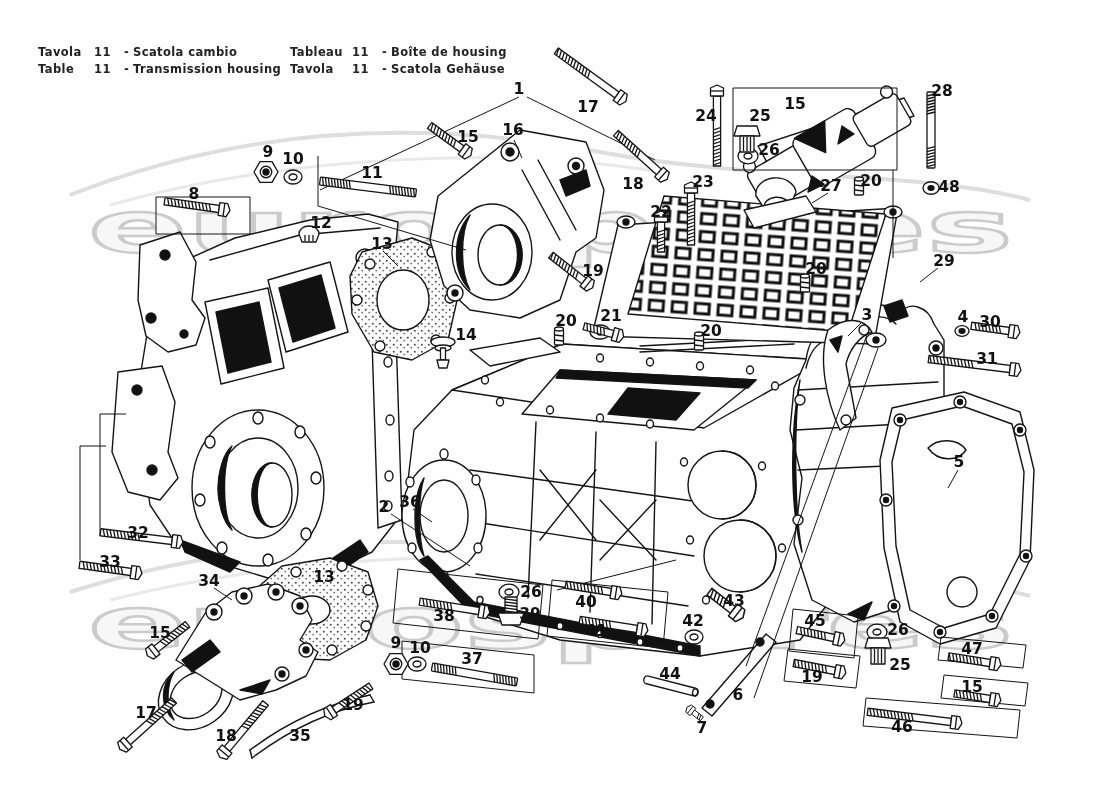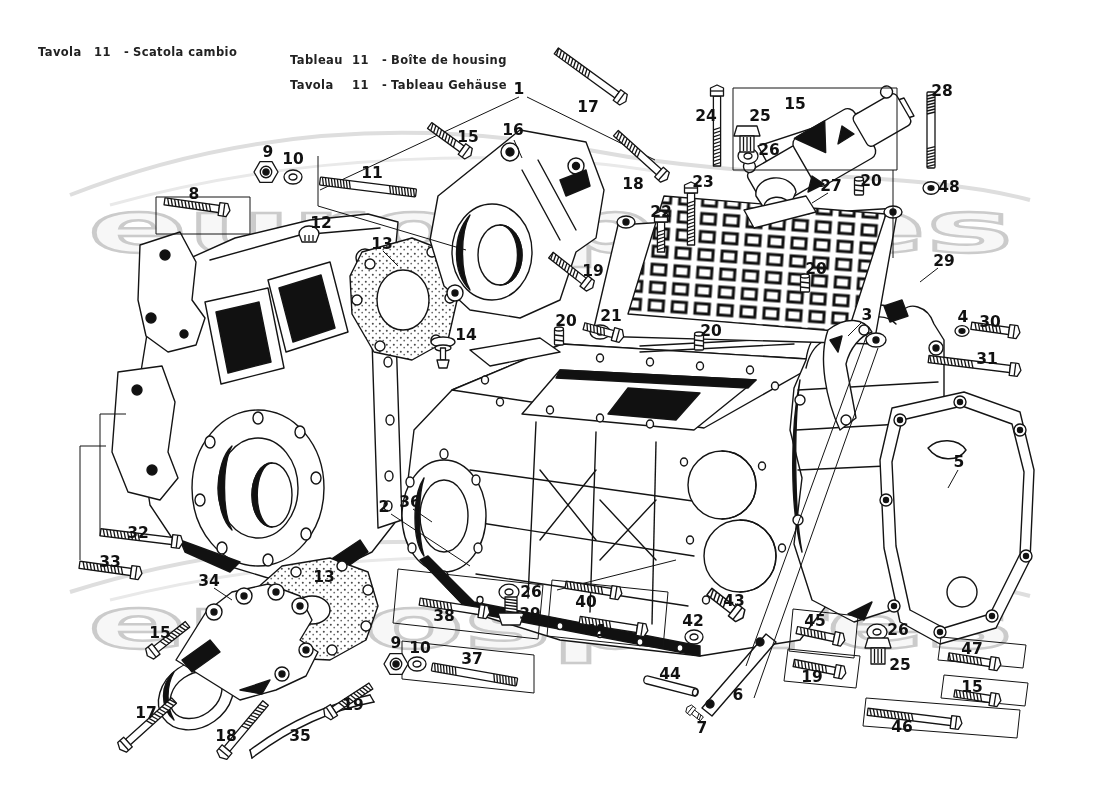--- a/index.html
+++ b/index.html
@@ -5,37 +5,38 @@
   html,body{margin:0;padding:0;background:#fff;}
   #page{position:relative;width:1100px;height:800px;background:#fff;overflow:hidden;
         font-family:"DejaVu Sans","Liberation Sans",sans-serif;}
   .hdr{position:absolute;top:44px;font-size:11.5px;font-weight:bold;color:#222;
        letter-spacing:.4px;line-height:17px;white-space:nowrap;}
   .hdr .rw{display:block;}
   .hdr .nm{display:inline-block;}
   .hdr .nu{display:inline-block;width:26px;text-align:left;}
   .hdr .sp{display:inline-block;width:13px;text-align:center;}
   #hdr-left{left:38px;}  #hdr-left .nm{width:56px;}
-  #hdr-right{left:290px;} #hdr-right .nm{width:62px;margin-top:8px;}
+  #hdr-right{left:290px;} #hdr-right .nm{width:62px;}
   svg text.callout{font-family:"DejaVu Sans","Liberation Sans",sans-serif;
        font-size:15.5px;font-weight:bold;fill:#111;}
   svg text.wm{font-family:"DejaVu Sans","Liberation Sans",sans-serif;
        font-weight:bold;font-size:72px;fill:#f7f7f7;stroke:#cbcbcb;stroke-width:2.4px;}
 </style>
 </head>
 <body>
 
 <div id="page">
 
   <div id="hdr-left" class="hdr">
     <span class="rw"><span class="nm">Tavola</span><span class="nu">11</span><span class="sp">-</span><span>Scatola cambio</span></span>
+    <span class="rw"><span class="nm">Table</span><span class="nu">11</span><span class="sp">-</span><span>Transmission housing</span></span>
   </div>
   <div id="hdr-right" class="hdr">
     <span class="rw"><span class="nm">Tableau</span><span class="nu">11</span><span class="sp">-</span><span>Boîte de housing</span></span>
-    <span class="rw"><span class="nm">Tavola</span><span class="nu">11</span><span class="sp">-</span><span>Tableau Gehäuse</span></span>
+    <span class="rw"><span class="nm">Tavola</span><span class="nu">11</span><span class="sp">-</span><span>Scatola Gehäuse</span></span>
   </div>
 
   <svg id="art" width="1100" height="800" viewBox="0 0 1100 800">
     <defs>
       <pattern id="stip" width="7" height="7" patternUnits="userSpaceOnUse">
         <rect width="7" height="7" fill="#fff"></rect>
         <circle cx="1.8" cy="1.8" r="1" fill="#4a4a4a"></circle>
         <circle cx="5.2" cy="4.6" r="0.9" fill="#6a6a6a"></circle>
       </pattern>
       <pattern id="grid" width="23" height="18" patternUnits="userSpaceOnUse" patternTransform="rotate(4)">

